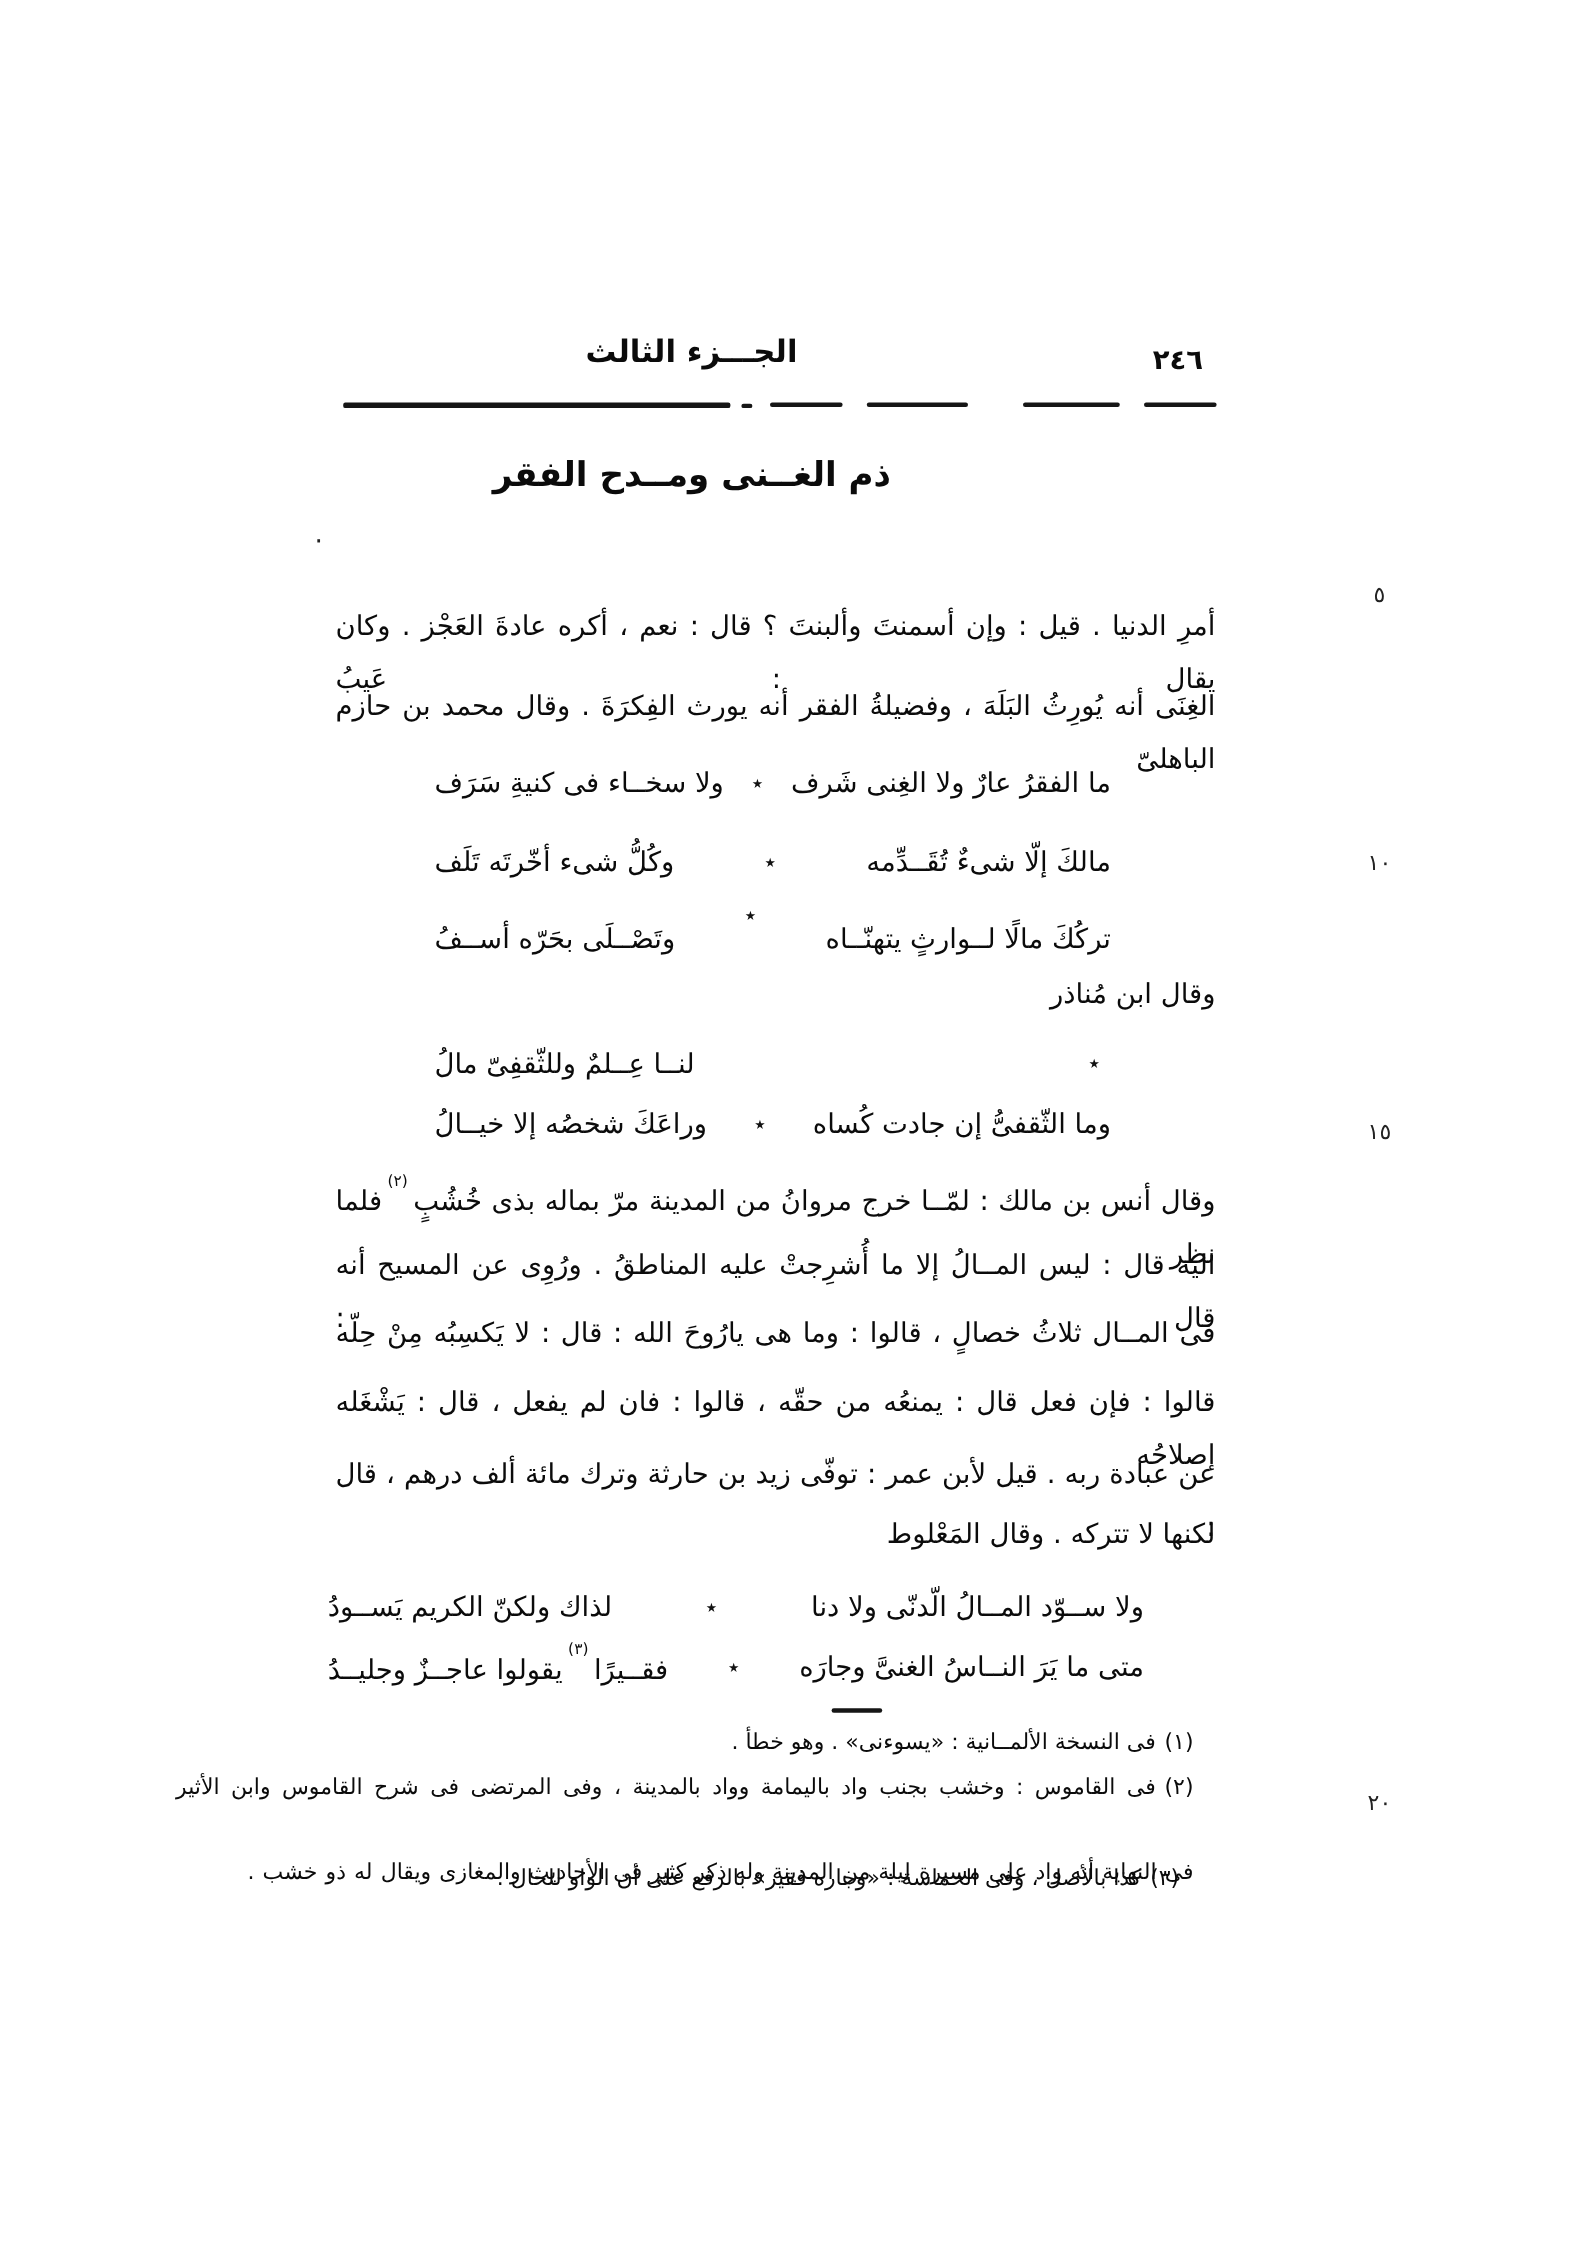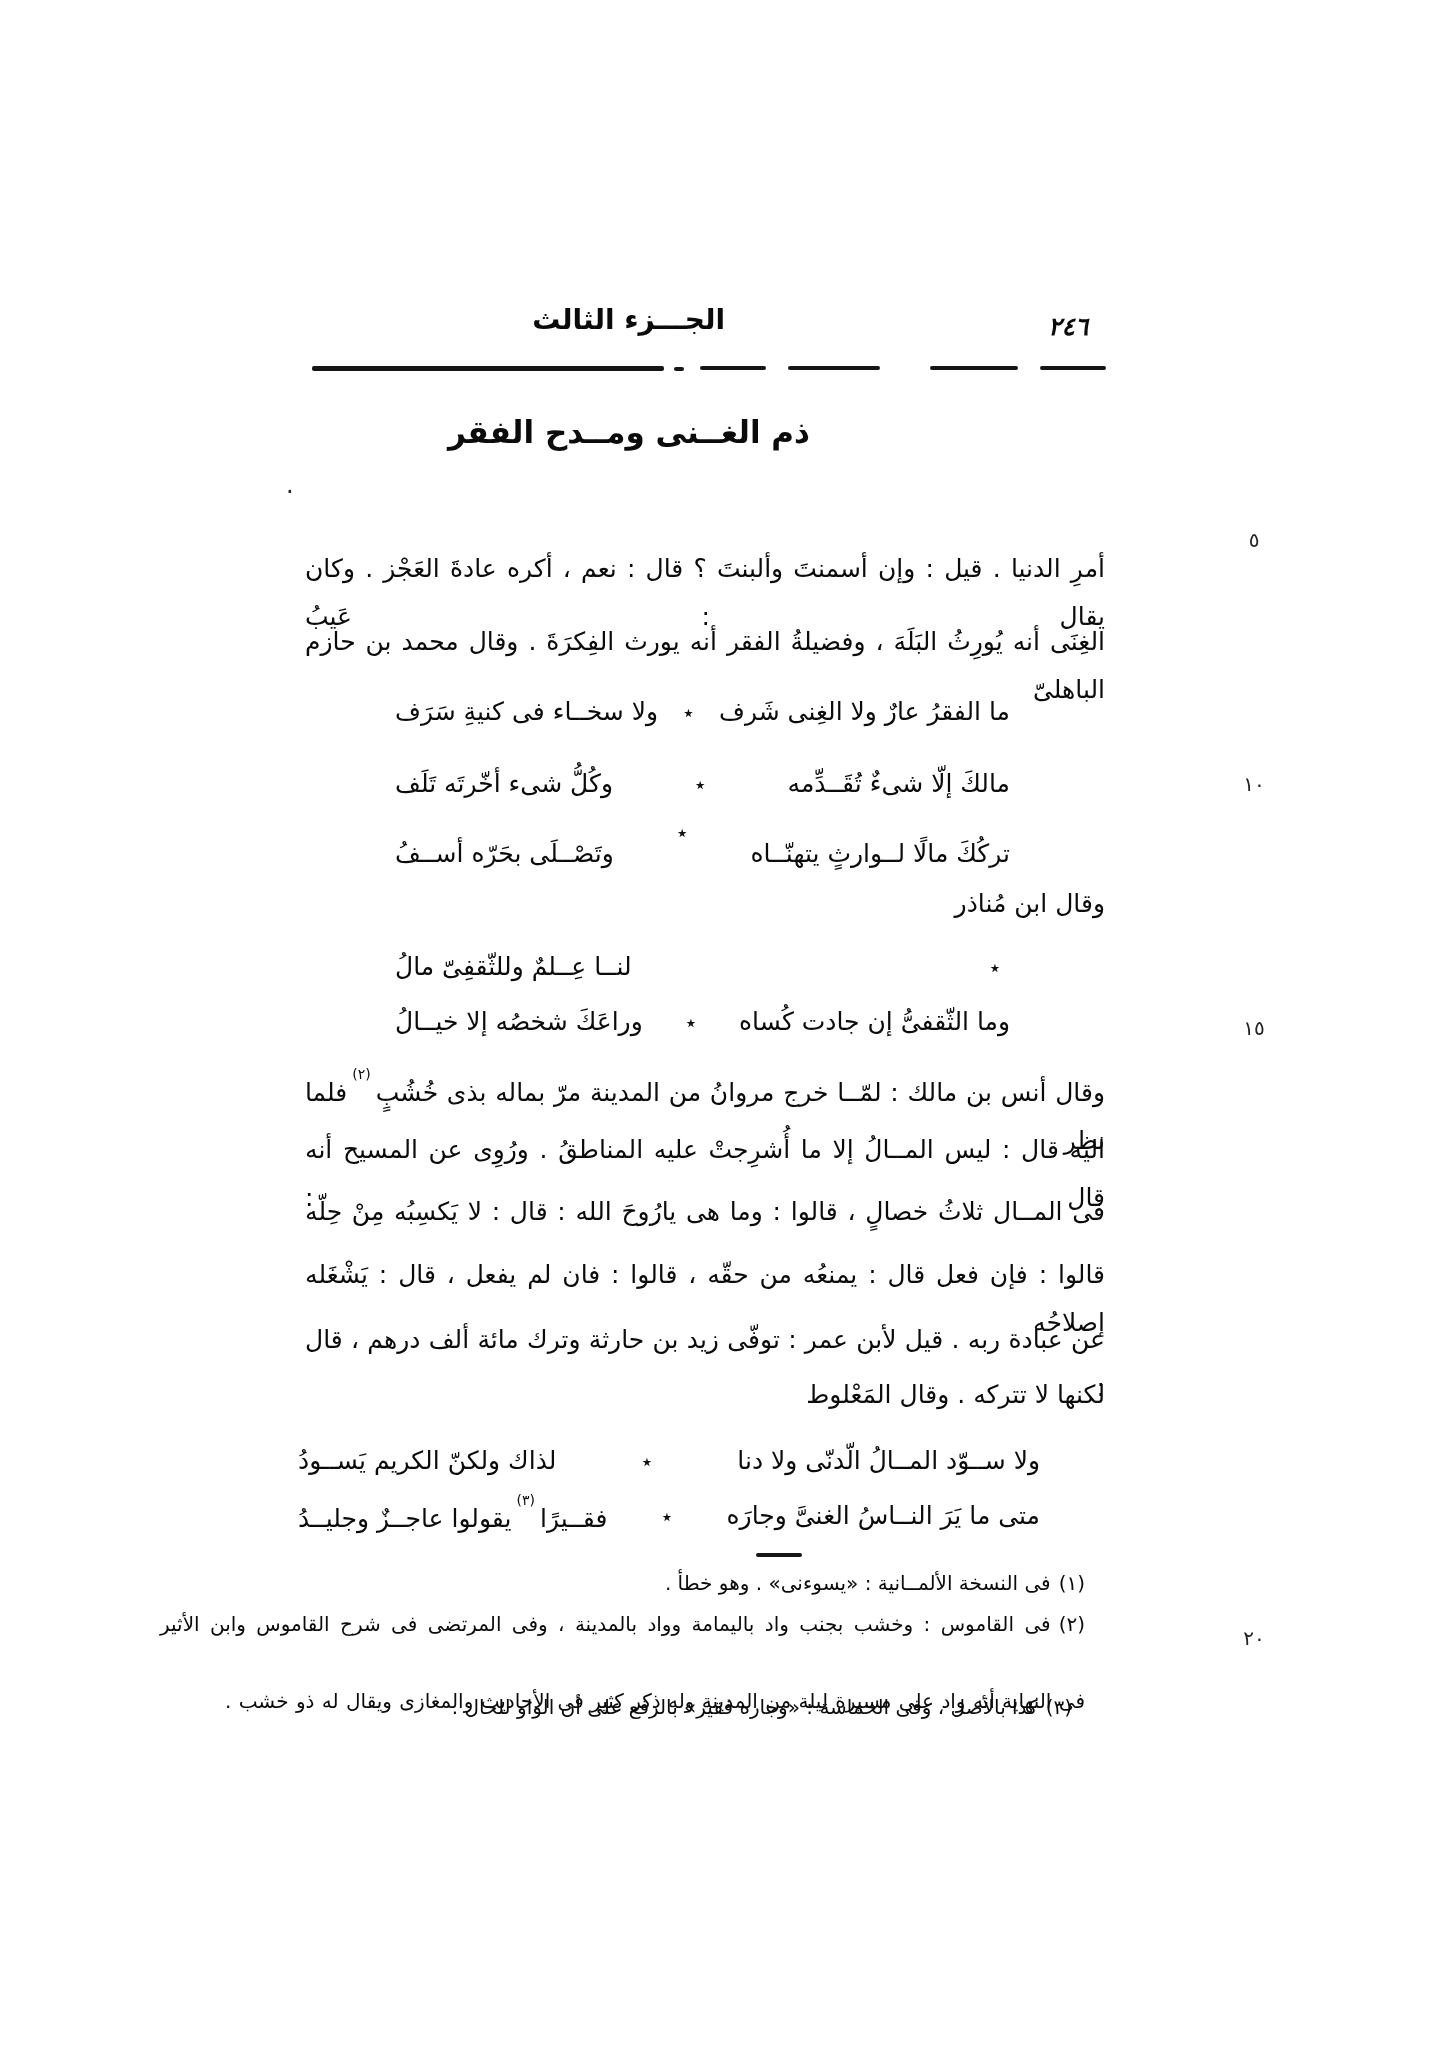--- a/index.html
+++ b/index.html
@@ -10,21 +10,21 @@
     background:#ffffff;
     font-family:"DejaVu Sans",sans-serif;
     color:#0b0b0b;
     overflow:hidden;
   }
   .abs{position:absolute;}
   
   .section-title{
     font-size:28px;font-weight:bold;text-align:center;direction:rtl;white-space:nowrap;
   }
-  .page-number{font-size:25px;font-weight:bold;direction:rtl;white-space:nowrap;font-style:italic;}
+  .page-number{font-size:25px;font-weight:bold;direction:rtl;white-space:nowrap;}
   .rule-seg{position:absolute;background:#161616;border-radius:2px;}
   
   .chapter-title{
     font-size:31px;font-weight:bold;text-align:center;direction:rtl;white-space:nowrap;
   }
   
   .prose{
     direction:rtl;
     font-size:25px;line-height:48px;height:48px;
     text-align:justify;text-align-last:justify;

